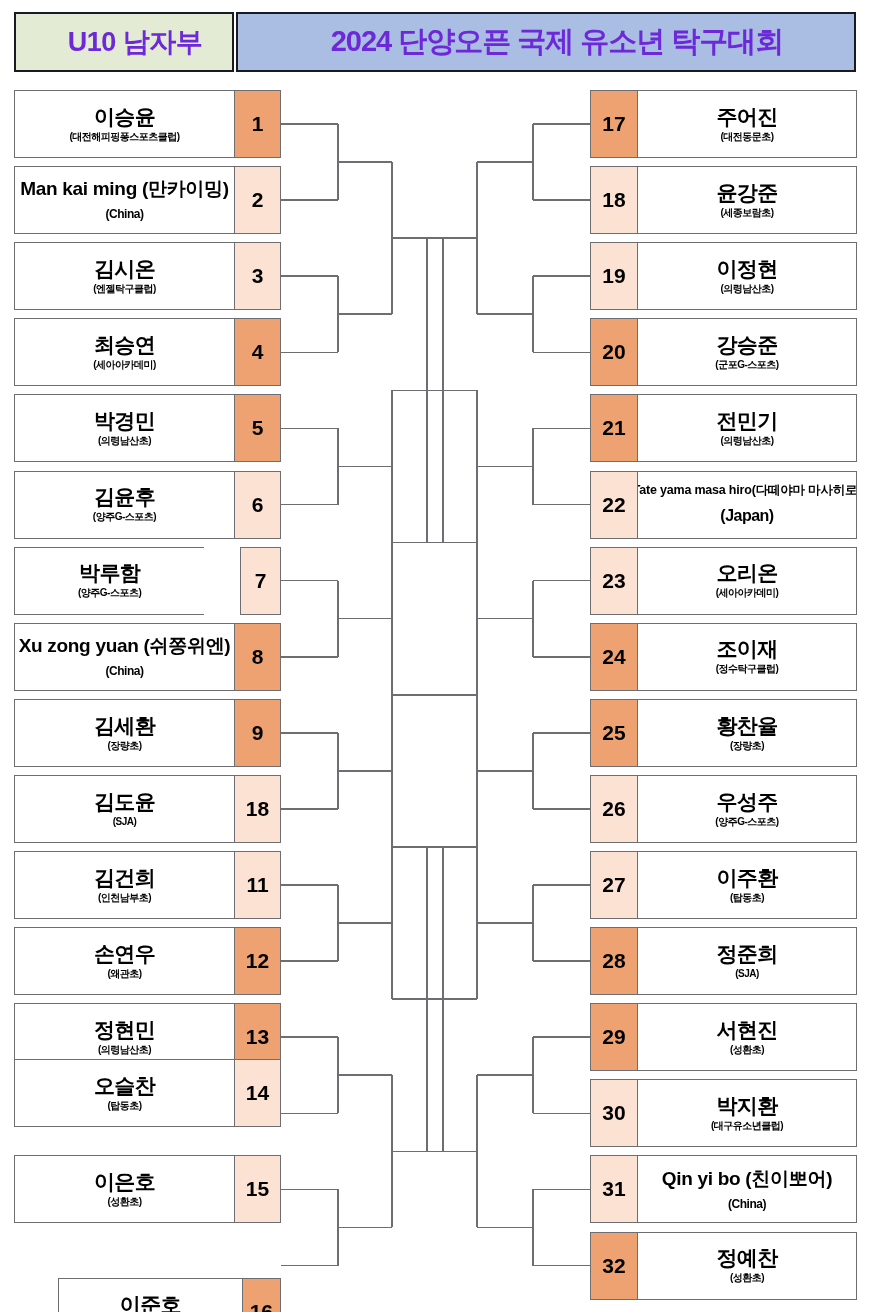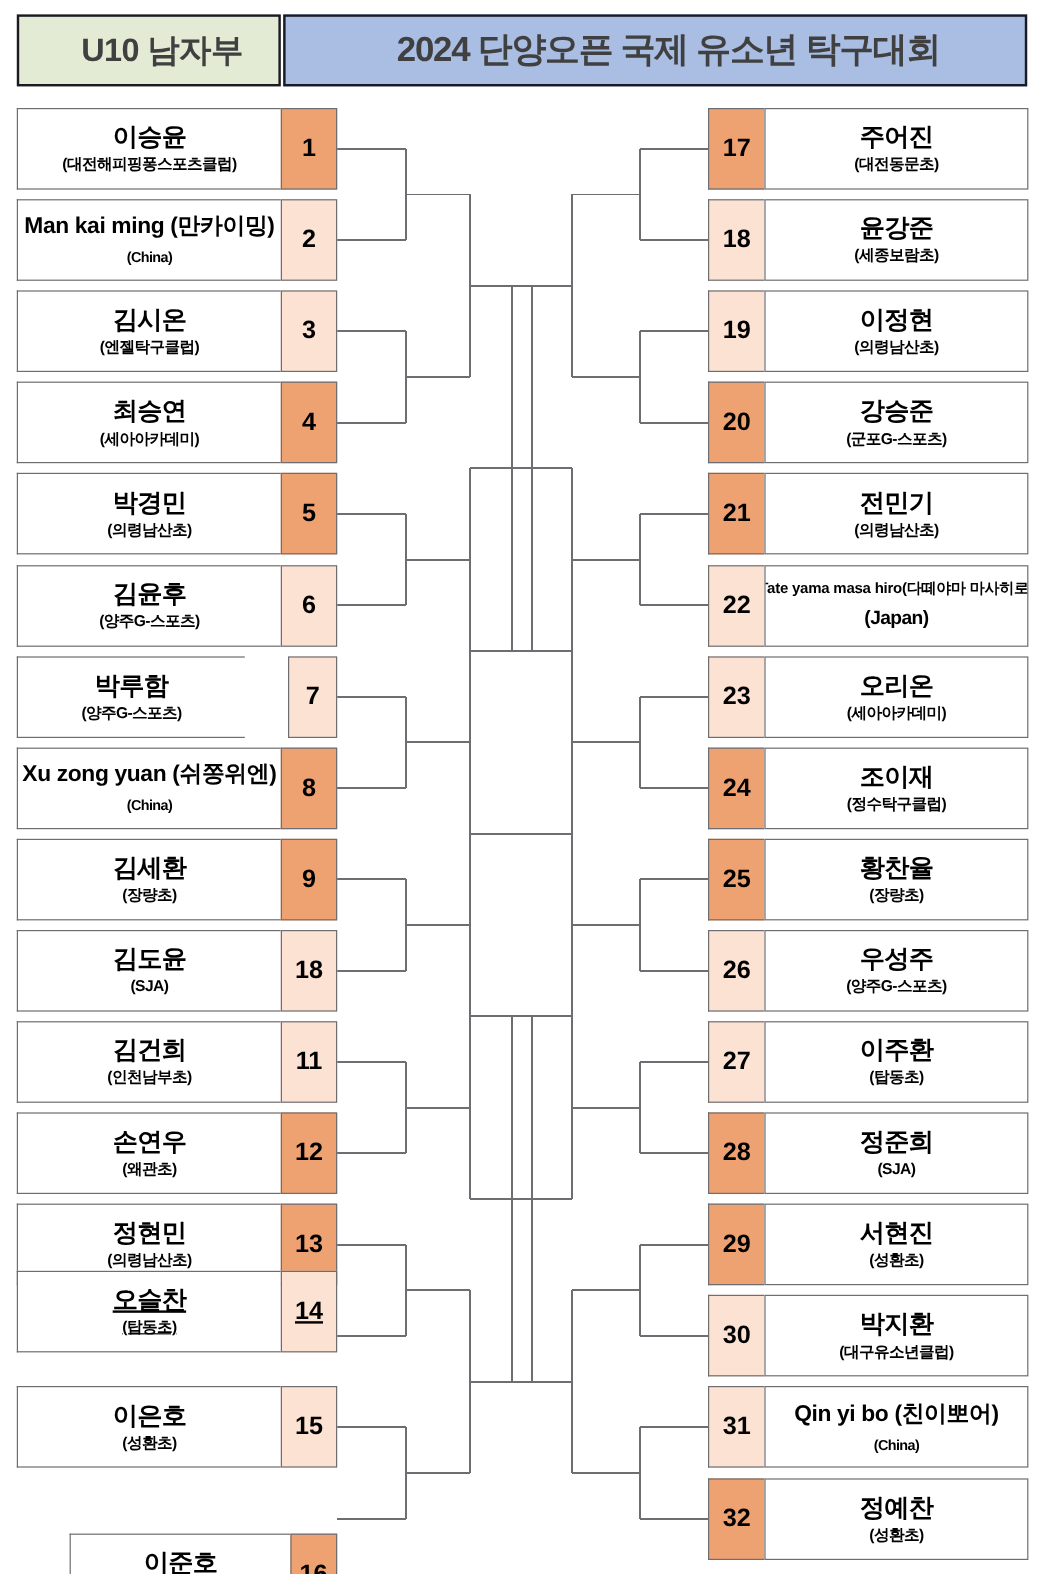--- a/index.html
+++ b/index.html
@@ -9,21 +9,21 @@
     font-family:"Liberation Sans","DejaVu Sans",sans-serif;
     -webkit-font-smoothing:antialiased;
   }
   #root{position:absolute;left:0;top:0;width:870px;height:1312px;}
 
   
   .hdr-cat,.hdr-title{
     position:absolute;box-sizing:border-box;
     border:2px solid #1a1a24;
     display:flex;align-items:center;justify-content:center;
-    color:#404040;font-weight:bold;letter-spacing:-0.5px;padding-left:22px;
+    color:#6d28d9;font-weight:bold;letter-spacing:-0.5px;padding-left:22px;
   }
   .hdr-cat{
     left:14px;top:12px;width:220px;height:60px;
     background:#e3ebd5;font-size:27px;
   }
   .hdr-title{
     left:236px;top:12px;width:620px;height:60px;
     background:#a9bee2;font-size:29px;letter-spacing:-1px;
   }
 
@@ -60,21 +60,21 @@
   .cell.right .namebox{order:2;}
 
   .seedbox.dark{background:#efa271;}
   .seedbox.light{background:#fce2d3;}
 
   .pname{
     font-size:21px;font-weight:bold;color:#000;
     line-height:1.05;letter-spacing:-0.6px;white-space:nowrap;
   }
   .pclub{
-    font-size:13px;font-weight:bold;color:#000;
+    font-size:10px;font-weight:bold;color:#000;
     line-height:1.05;letter-spacing:-0.5px;white-space:nowrap;
     margin-top:4px;
   }
   
   .cell[data-variant="latin"] .pname{font-size:19px;letter-spacing:-0.3px;}
   .cell[data-variant="latin"] .pclub{font-size:12px;margin-top:9px;}
   .cell[data-variant="tiny"] .pname{font-size:12.5px;letter-spacing:-0.2px;font-weight:bold;}
   .cell[data-variant="tiny"] .pclub{font-size:16px;margin-top:11px;}
 </style>
 </head>
@@ -266,21 +266,21 @@
         </div>
         <div class="seedbox dark">12</div>
       </div>
       <div class="cell left" data-variant="normal" style="top: 1003.2px;">
         <div class="namebox">
           <div class="pname">정현민</div>
           <div class="pclub">(의령남산초)</div>
         </div>
         <div class="seedbox dark">13</div>
       </div>
-      <div class="cell left" data-variant="normal" style="top: 1059px; text-decoration: underline;">
+      <div class="cell left" data-variant="normal" style="top: 1059px;">
         <div class="namebox">
           <div class="pname">오슬찬</div>
           <div class="pclub">(탑동초)</div>
         </div>
         <div class="seedbox light">14</div>
       </div>
       <div class="cell left" data-variant="normal" style="top: 1155.4px;">
         <div class="namebox">
           <div class="pname">이은호</div>
           <div class="pclub">(성환초)</div>

